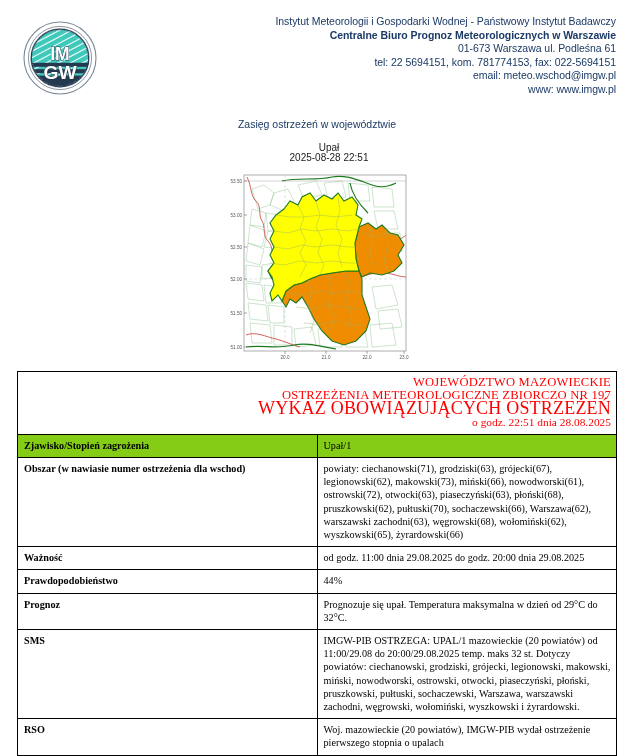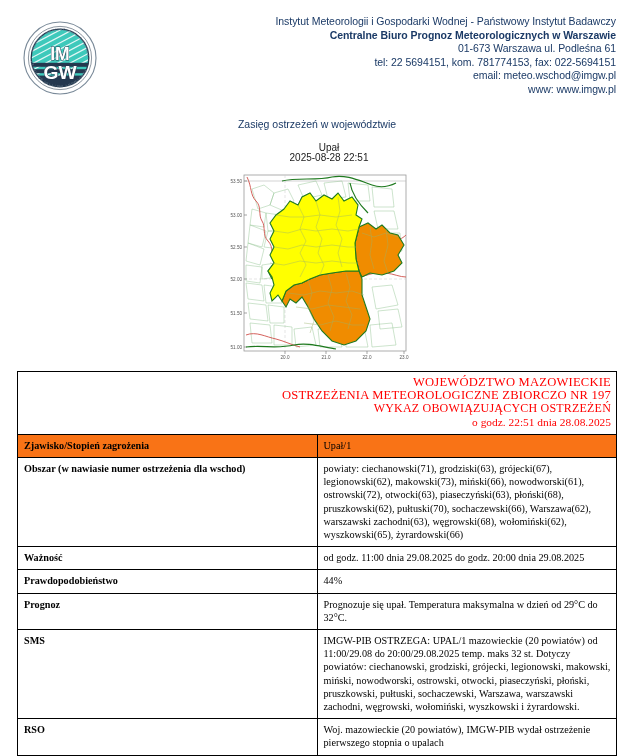--- a/index.html
+++ b/index.html
@@ -94,24 +94,24 @@
   }
   td.title-cell {
     text-align: right;
     color: #ff0000;
     font-weight: normal;
     padding: 6px 4px 7px 4px;
     border-bottom: 1px solid #000;
   }
   .title-l1 { font-size: 12.6px; letter-spacing: 0.2px; }
   .title-l2 { font-size: 12.6px; letter-spacing: 0.2px; }
-  .title-l3 { font-size: 12px; letter-spacing: 0.2px; }
+  .title-l3 { font-size: 18px; letter-spacing: 0.2px; }
   .title-l4 { font-size: 11.4px; }
 
-  tr.hl td { background: #f97316; }
+  tr.hl td { background: #84cc16; }
   td.label-col {
     width: 168px;
     font-weight: bold;
   }
   td.value-col { width: auto; }
 </style>
 </head>
 <body>
 
 <div id="header">

